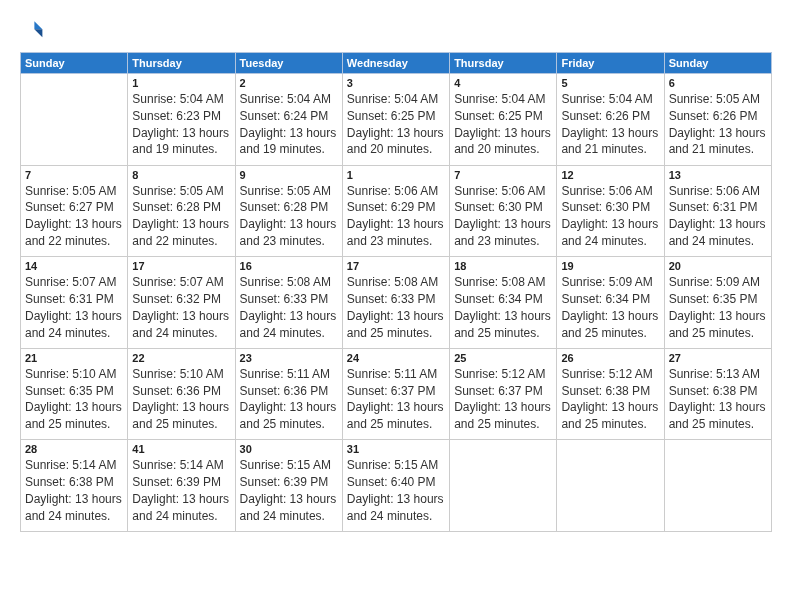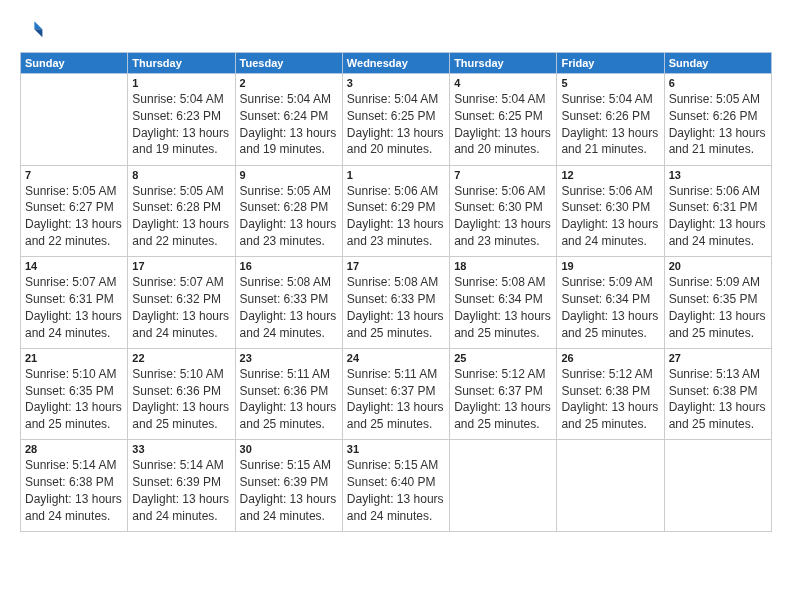--- a/index.html
+++ b/index.html
@@ -249,21 +249,21 @@
             <span class="day-num">27</span>
             <div class="day-info">Sunrise: 5:13 AM<br>Sunset: 6:38 PM<br>Daylight: 13 hours<br>and 25 minutes.</div>
           </td>
         </tr>
         <tr class="week-row">
           <td>
             <span class="day-num">28</span>
             <div class="day-info">Sunrise: 5:14 AM<br>Sunset: 6:38 PM<br>Daylight: 13 hours<br>and 24 minutes.</div>
           </td>
           <td>
-            <span class="day-num">33</span>
+            <span class="day-num">41</span>
             <div class="day-info">Sunrise: 5:14 AM<br>Sunset: 6:39 PM<br>Daylight: 13 hours<br>and 24 minutes.</div>
           </td>
           <td>
             <span class="day-num">30</span>
             <div class="day-info">Sunrise: 5:15 AM<br>Sunset: 6:39 PM<br>Daylight: 13 hours<br>and 24 minutes.</div>
           </td>
           <td>
             <span class="day-num">31</span>
             <div class="day-info">Sunrise: 5:15 AM<br>Sunset: 6:40 PM<br>Daylight: 13 hours<br>and 24 minutes.</div>
           </td>

